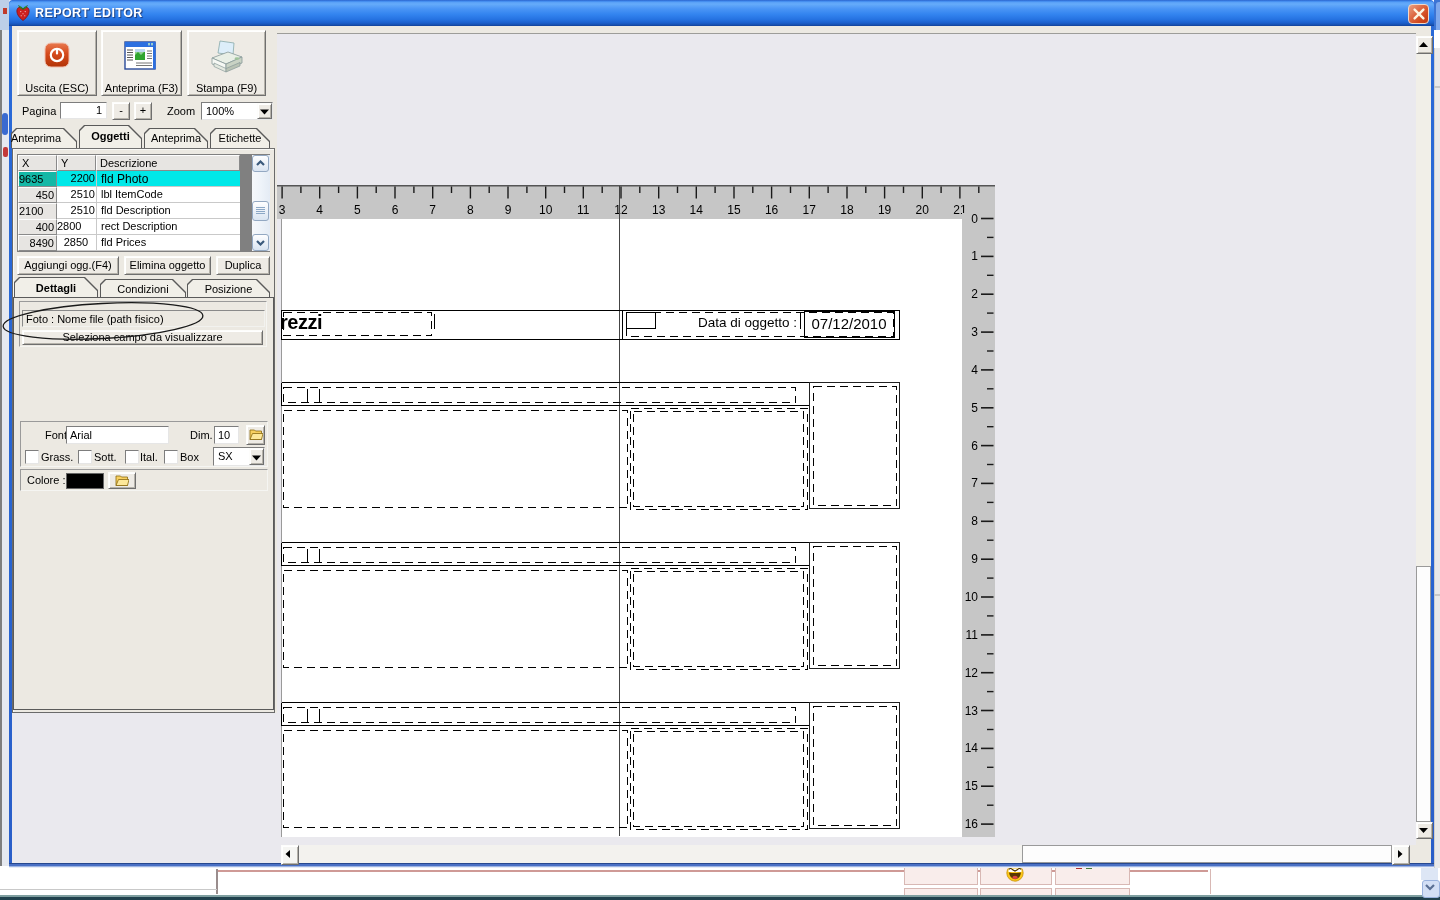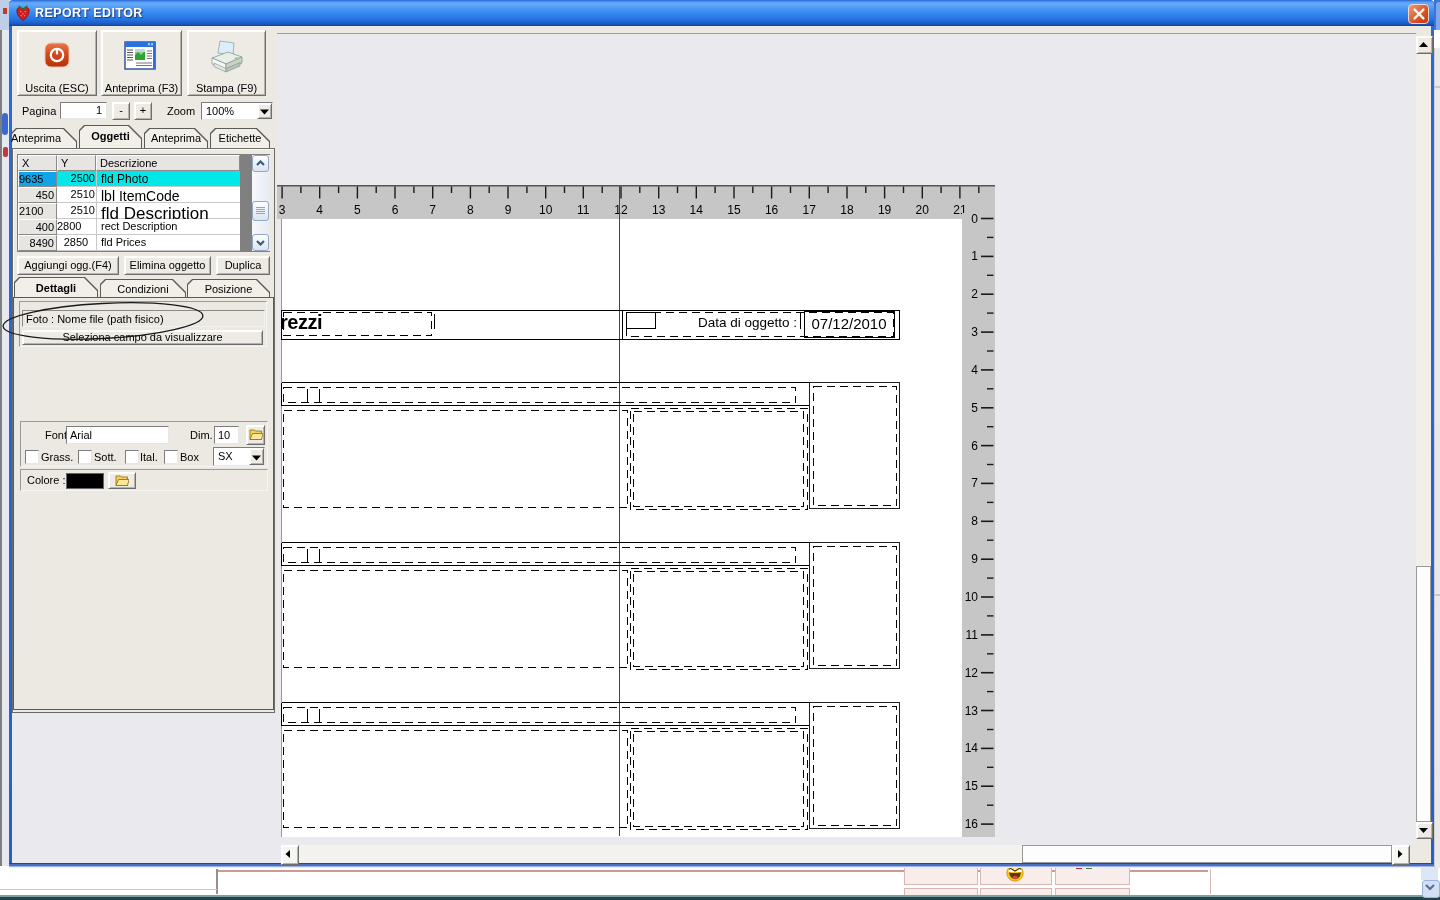--- a/index.html
+++ b/index.html
@@ -381,32 +381,32 @@
 <div class="abs" style="left:211px;top:129px;width:58px;height:19px;background:#f1efe8;clip-path:polygon(0 100%,0 5px,5px 0,45px 0,58px 13px,58px 100%);"></div>
 <div class="lbl" style="left:210px;top:132px;width:60px;text-align:center;font-weight:normal;">Etichette</div>
 
 <div class="abs" style="left:12px;top:148px;width:263px;height:565px;background:#ece9e2;border:1px solid #6a6a6a;border-top:1px solid #707070;box-sizing:border-box;box-shadow:inset 1px 1px 0 #f8f8f5;"></div>
 
 <div class="abs" style="left:17px;top:154px;width:253px;height:98px;background:#fff;border:1px solid #808080;box-sizing:border-box;"></div>
 <div class="abs" style="left:240px;top:155px;width:12px;height:96px;background:#808080;"></div>
 <div class="abs" style="left:18px;top:155px;width:39px;height:16px;background:#e7e5e2;border:1px solid;border-color:#fdfdfd #8a8a8a #8a8a8a #fdfdfd;box-sizing:border-box;padding-left:3px;line-height:14px;font-size:11px;">X</div>
 <div class="abs" style="left:57px;top:155px;width:39px;height:16px;background:#e7e5e2;border:1px solid;border-color:#fdfdfd #8a8a8a #8a8a8a #fdfdfd;box-sizing:border-box;padding-left:3px;line-height:14px;font-size:11px;">Y</div>
 <div class="abs" style="left:96px;top:155px;width:144px;height:16px;background:#e7e5e2;border:1px solid;border-color:#fdfdfd #8a8a8a #8a8a8a #fdfdfd;box-sizing:border-box;padding-left:3px;line-height:14px;font-size:11px;">Descrizione</div>
-<div class="abs" style="left:18px;top:171px;width:39px;height:16px;background:#0ea5e9;border:1px solid;border-color:#fdfdfd #8a8a8a #8a8a8a #fdfdfd;box-sizing:border-box;text-align:right;padding-right:17px;line-height:14px;font-size:11px;">9635</div>
+<div class="abs" style="left:18px;top:171px;width:39px;height:16px;background:#14b8a6;border:1px solid;border-color:#fdfdfd #8a8a8a #8a8a8a #fdfdfd;box-sizing:border-box;text-align:right;padding-right:17px;line-height:14px;font-size:11px;">9635</div>
 <div class="abs" style="left:57px;top:171px;width:183px;height:16px;background:#00e8e8;border-bottom:1px solid #c9c9c9;box-sizing:border-box;"></div>
-<div class="abs" style="left:57px;top:172px;width:38px;text-align:right;font-size:11px;">2500</div>
+<div class="abs" style="left:57px;top:172px;width:38px;text-align:right;font-size:11px;">2200</div>
 <div class="abs" style="left:101px;top:172px;font-size:12px;white-space:nowrap;">fld Photo</div>
 <div class="abs" style="left:18px;top:187px;width:39px;height:16px;background:#e7e5e2;border:1px solid;border-color:#fdfdfd #8a8a8a #8a8a8a #fdfdfd;box-sizing:border-box;text-align:right;padding-right:2px;line-height:14px;font-size:11px;">450</div>
 <div class="abs" style="left:57px;top:187px;width:183px;height:16px;background:#fff;border-bottom:1px solid #c9c9c9;box-sizing:border-box;"></div>
 <div class="abs" style="left:57px;top:188px;width:38px;text-align:right;font-size:11px;">2510</div>
-<div class="abs" style="left:101px;top:188px;font-size:14px;white-space:nowrap;">lbl ItemCode</div>
+<div class="abs" style="left:101px;top:188px;font-size:11px;white-space:nowrap;">lbl ItemCode</div>
 <div class="abs" style="left:18px;top:203px;width:39px;height:20px;background:#e7e5e2;border:1px solid;border-color:#fdfdfd #8a8a8a #8a8a8a #fdfdfd;box-sizing:border-box;text-align:right;padding-right:18px;line-height:14px;font-size:11px;">2100</div>
 <div class="abs" style="left:57px;top:203px;width:183px;height:16px;background:#fff;border-bottom:1px solid #c9c9c9;box-sizing:border-box;"></div>
 <div class="abs" style="left:57px;top:204px;width:38px;text-align:right;font-size:11px;">2510</div>
-<div class="abs" style="left:101px;top:204px;font-size:17px;white-space:nowrap;">fld Description</div>
+<div class="abs" style="left:101px;top:204px;font-size:11px;white-space:nowrap;">fld Description</div>
 <div class="abs" style="left:18px;top:219px;width:39px;height:16px;background:#e7e5e2;border:1px solid;border-color:#fdfdfd #8a8a8a #8a8a8a #fdfdfd;box-sizing:border-box;text-align:right;padding-right:2px;line-height:14px;font-size:11px;">400</div>
 <div class="abs" style="left:57px;top:219px;width:183px;height:16px;background:#fff;border-bottom:1px solid #c9c9c9;box-sizing:border-box;"></div>
 <div class="abs" style="left:57px;top:220px;width:38px;text-align:left;font-size:11px;">2800</div>
 <div class="abs" style="left:101px;top:220px;font-size:11px;white-space:nowrap;">rect Description</div>
 <div class="abs" style="left:18px;top:235px;width:39px;height:16px;background:#e7e5e2;border:1px solid;border-color:#fdfdfd #8a8a8a #8a8a8a #fdfdfd;box-sizing:border-box;text-align:right;padding-right:2px;line-height:14px;font-size:11px;">8490</div>
 <div class="abs" style="left:57px;top:235px;width:183px;height:16px;background:#fff;border-bottom:1px solid #c9c9c9;box-sizing:border-box;"></div>
 <div class="abs" style="left:57px;top:236px;width:38px;text-align:center;font-size:11px;">2850</div>
 <div class="abs" style="left:101px;top:236px;font-size:11px;white-space:nowrap;">fld Prices</div>
 <div class="abs" style="left:96px;top:171px;width:1px;height:80px;background:#c9c9c9;"></div>
 

